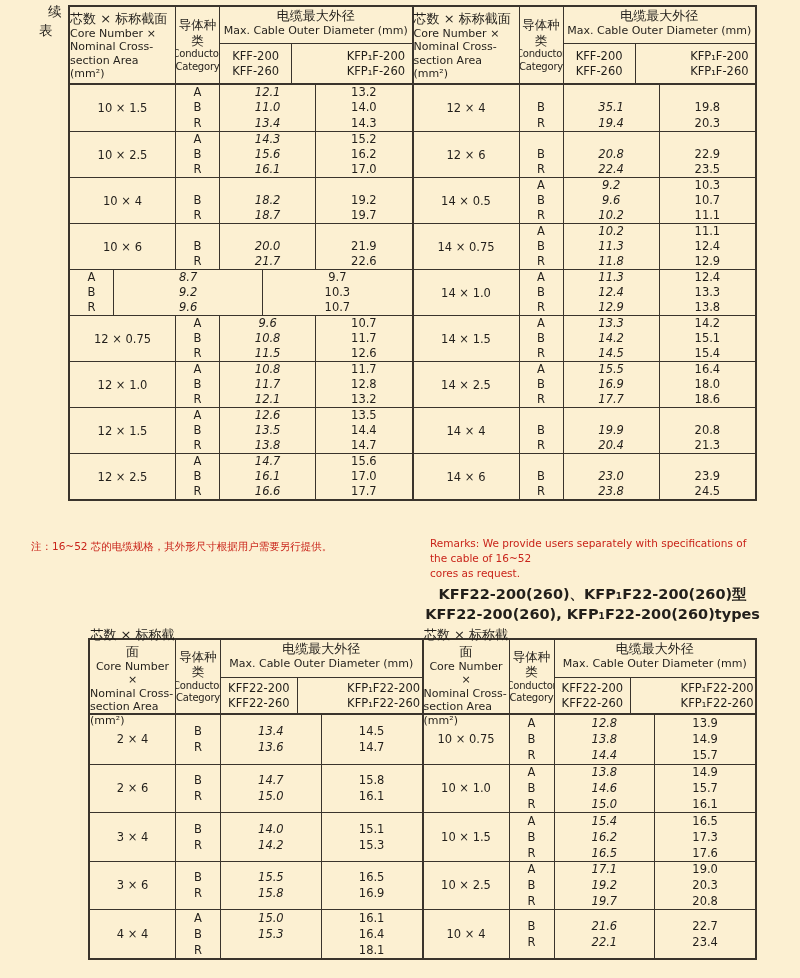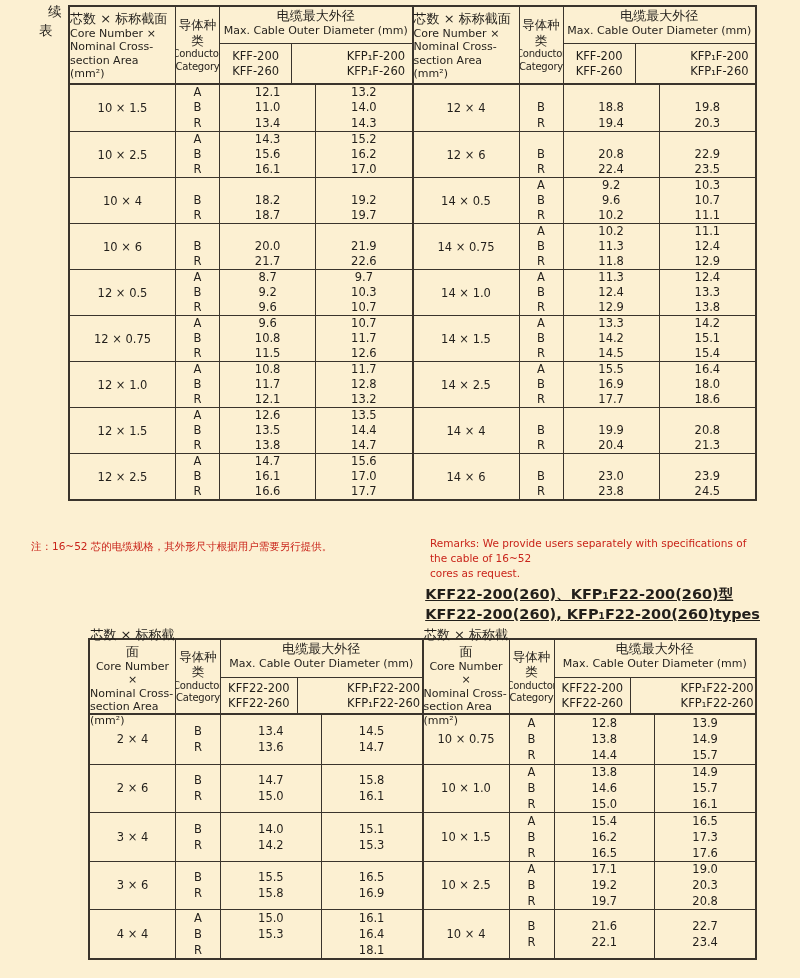--- a/index.html
+++ b/index.html
@@ -79,38 +79,38 @@
   .group + .group{ border-top:1.5px solid var(--line); }
 
   .g-spec{
     width:var(--w-spec); flex:none;
     border-right:1px solid var(--line);
     display:flex; align-items:center; justify-content:center;
     font-size:11.5px;
   }
   .g-cond{ width:var(--w-cond); flex:none; border-right:1px solid var(--line); }
   .g-val{ flex:1; min-width:0; }
-  .g-val.mid{ border-right:1px solid var(--line); }
+  .g-val.mid{ border-right:1px solid var(--line);font-style:italic; }
   .stack{ height:100%; display:flex; flex-direction:column; justify-content:center; }
   .sline{ flex:none; text-align:center; font-size:11.5px; }
   #table1 .sline{ height:15.3px; line-height:15.3px; }
   #table2 .sline{ height:16.1px; line-height:16.1px; }
 
   #table1{ left:68px; top:5px;  width:689px; --w-spec:106px; --w-cond:44px; }
   #table2{ left:88px; top:638px; width:669px; --w-spec:86px;  --w-cond:45px; }
 
   
   .note{ color:var(--red); font-size:10.5px; line-height:15px; }
   #note-cn{ position:absolute; left:31px;  top:539px; }
   #note-en{ position:absolute; left:430px; top:536px; width:322px; }
 
   
   #section-title{
     position:absolute; right:40px; top:584px;
-    text-align:left; font-weight:bold; font-size:14.5px; line-height:20px;text-decoration:underline;
+    text-align:center; font-weight:bold; font-size:14.5px; line-height:20px;
   }
 </style>
 </head>
 <body>
 
 <div id="continued">
   <div class="c1">续</div>
   <div class="c2">表</div>
 </div>
 
@@ -238,21 +238,20 @@
           </div>
           <div class="g-val">
             <div class="stack">
               <div class="sline"></div>
               <div class="sline">21.9</div>
               <div class="sline">22.6</div>
             </div>
           </div>
         </div>
         <div class="group">
-          <div class="g-spec">12 × 0.5</div>
           <div class="g-cond">
             <div class="stack">
               <div class="sline">A</div>
               <div class="sline">B</div>
               <div class="sline">R</div>
             </div>
           </div>
           <div class="g-val mid">
             <div class="stack">
               <div class="sline">8.7</div>
@@ -404,21 +403,21 @@
           <div class="g-cond">
             <div class="stack">
               <div class="sline"></div>
               <div class="sline">B</div>
               <div class="sline">R</div>
             </div>
           </div>
           <div class="g-val mid">
             <div class="stack">
               <div class="sline"></div>
-              <div class="sline">18.8</div>
+              <div class="sline">35.1</div>
               <div class="sline">19.4</div>
             </div>
           </div>
           <div class="g-val">
             <div class="stack">
               <div class="sline"></div>
               <div class="sline">19.8</div>
               <div class="sline">20.3</div>
             </div>
           </div>

